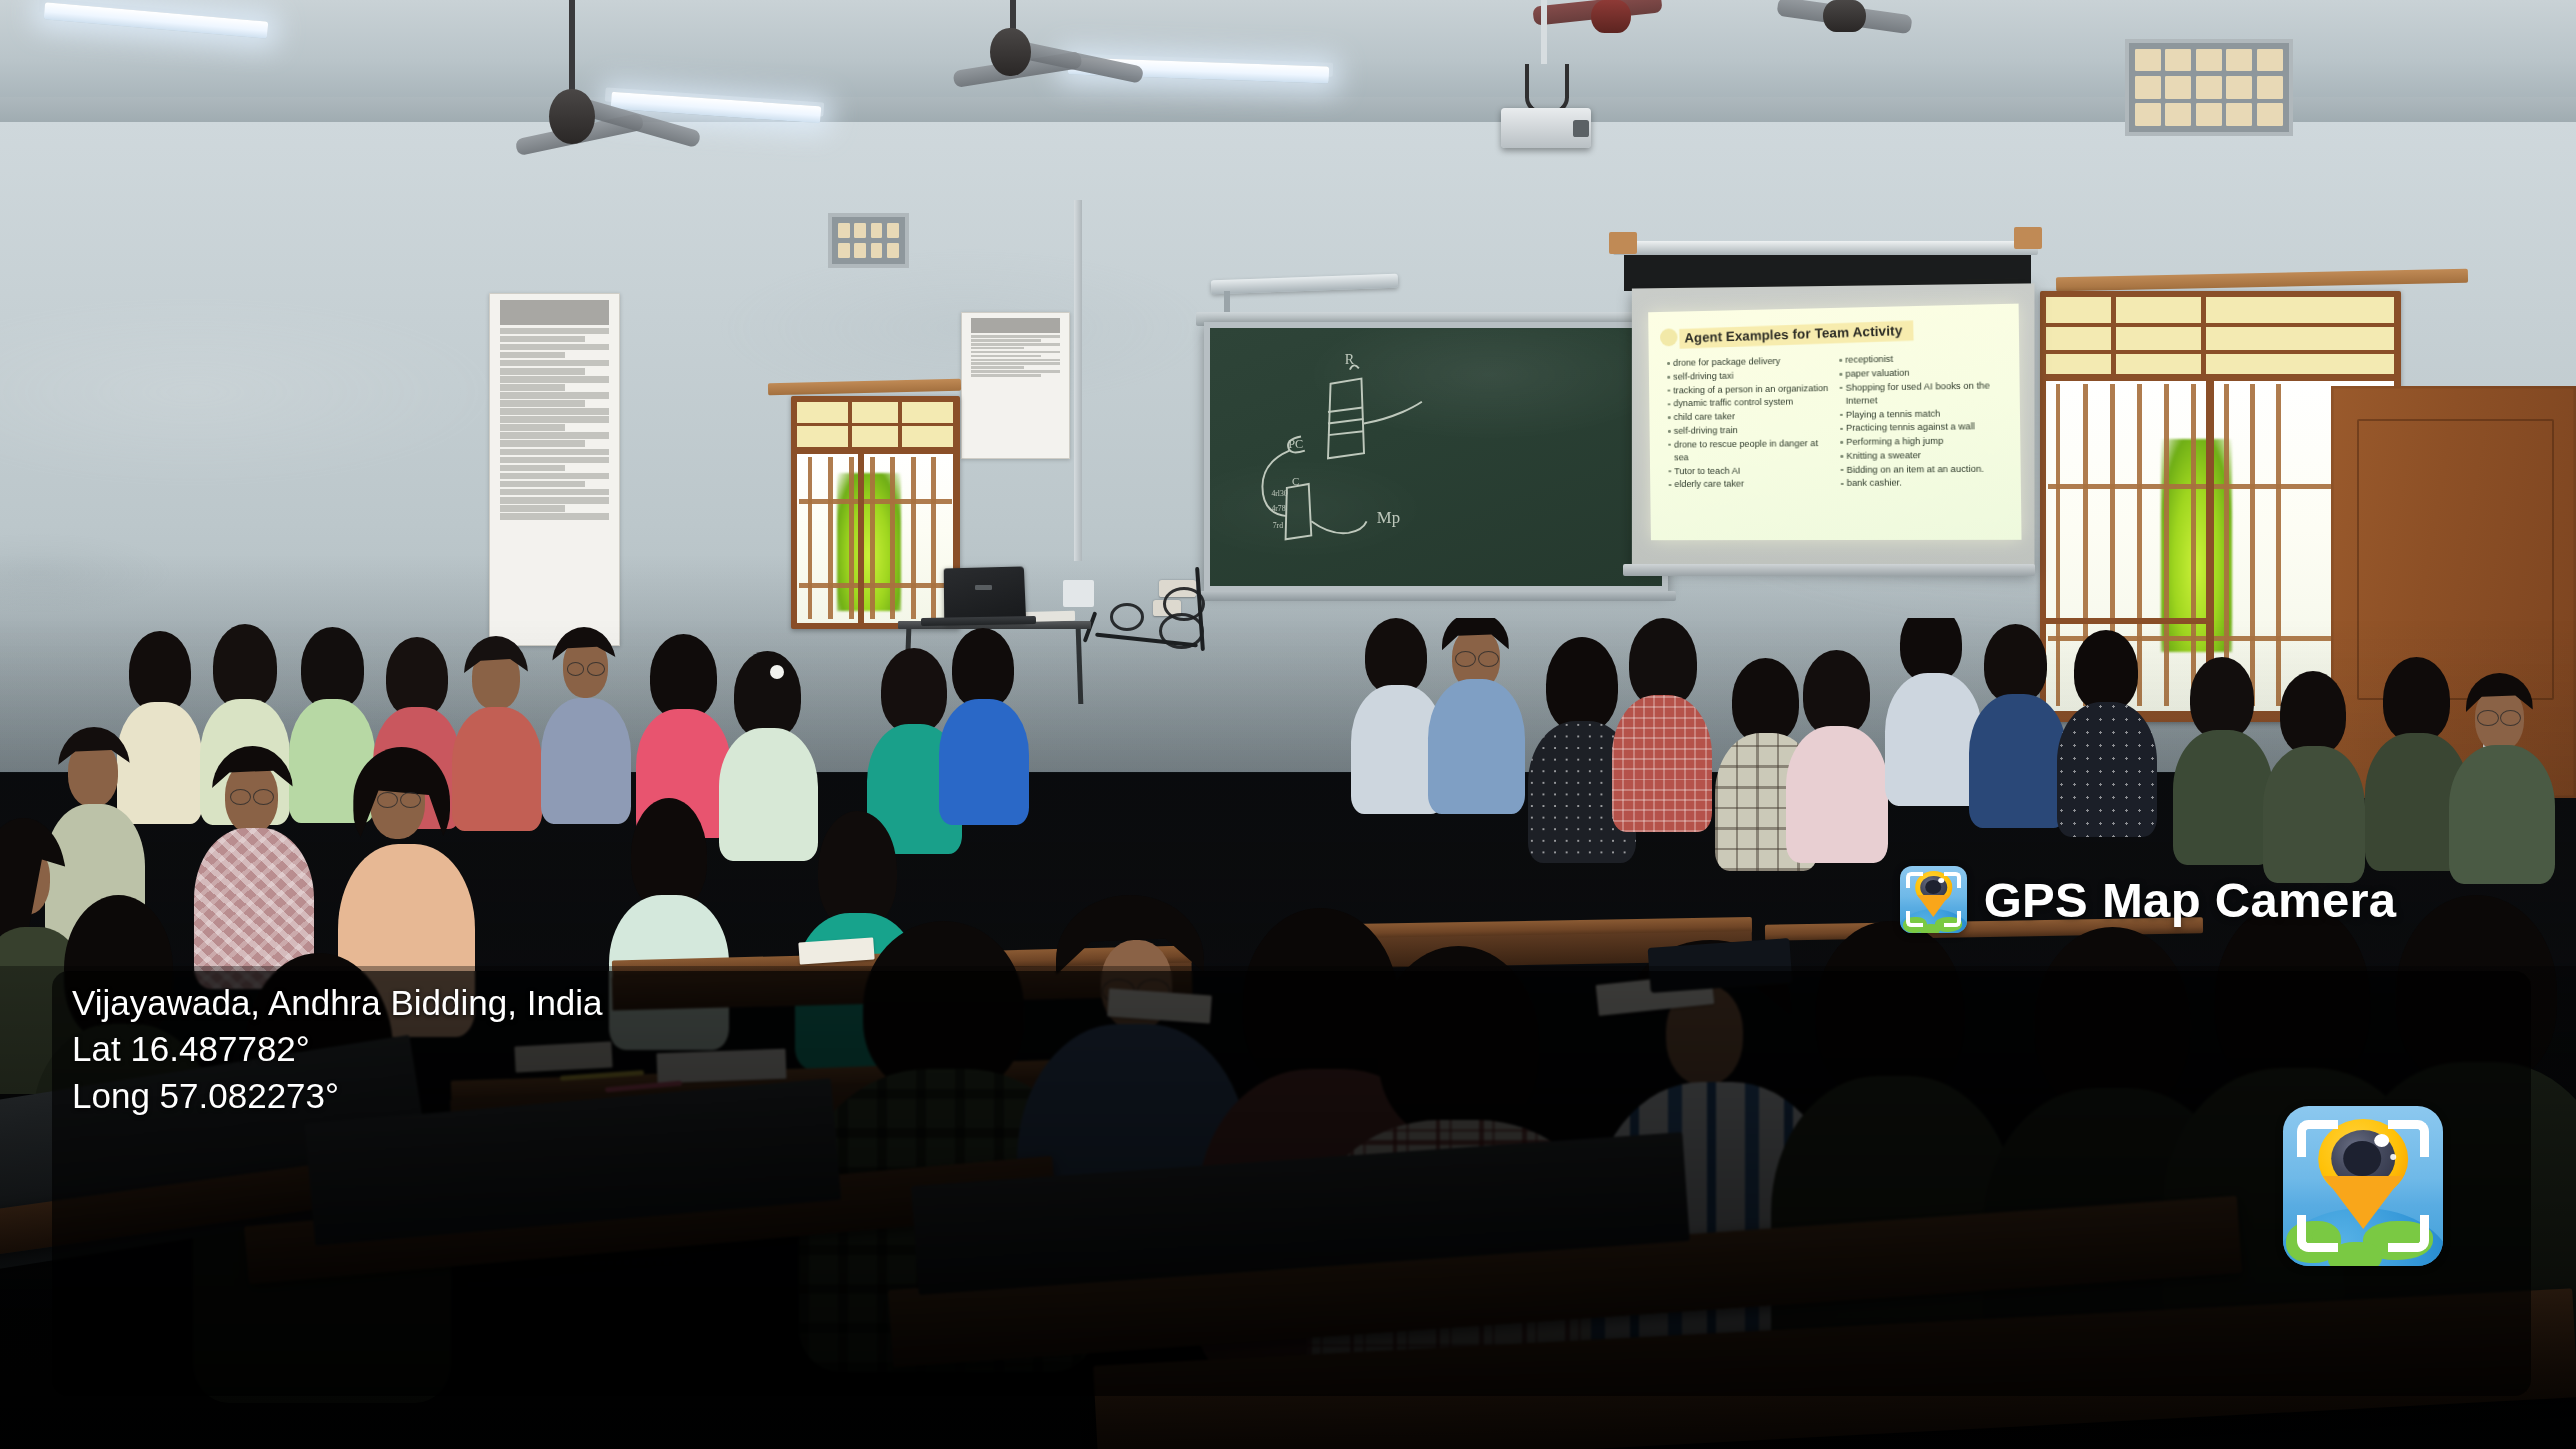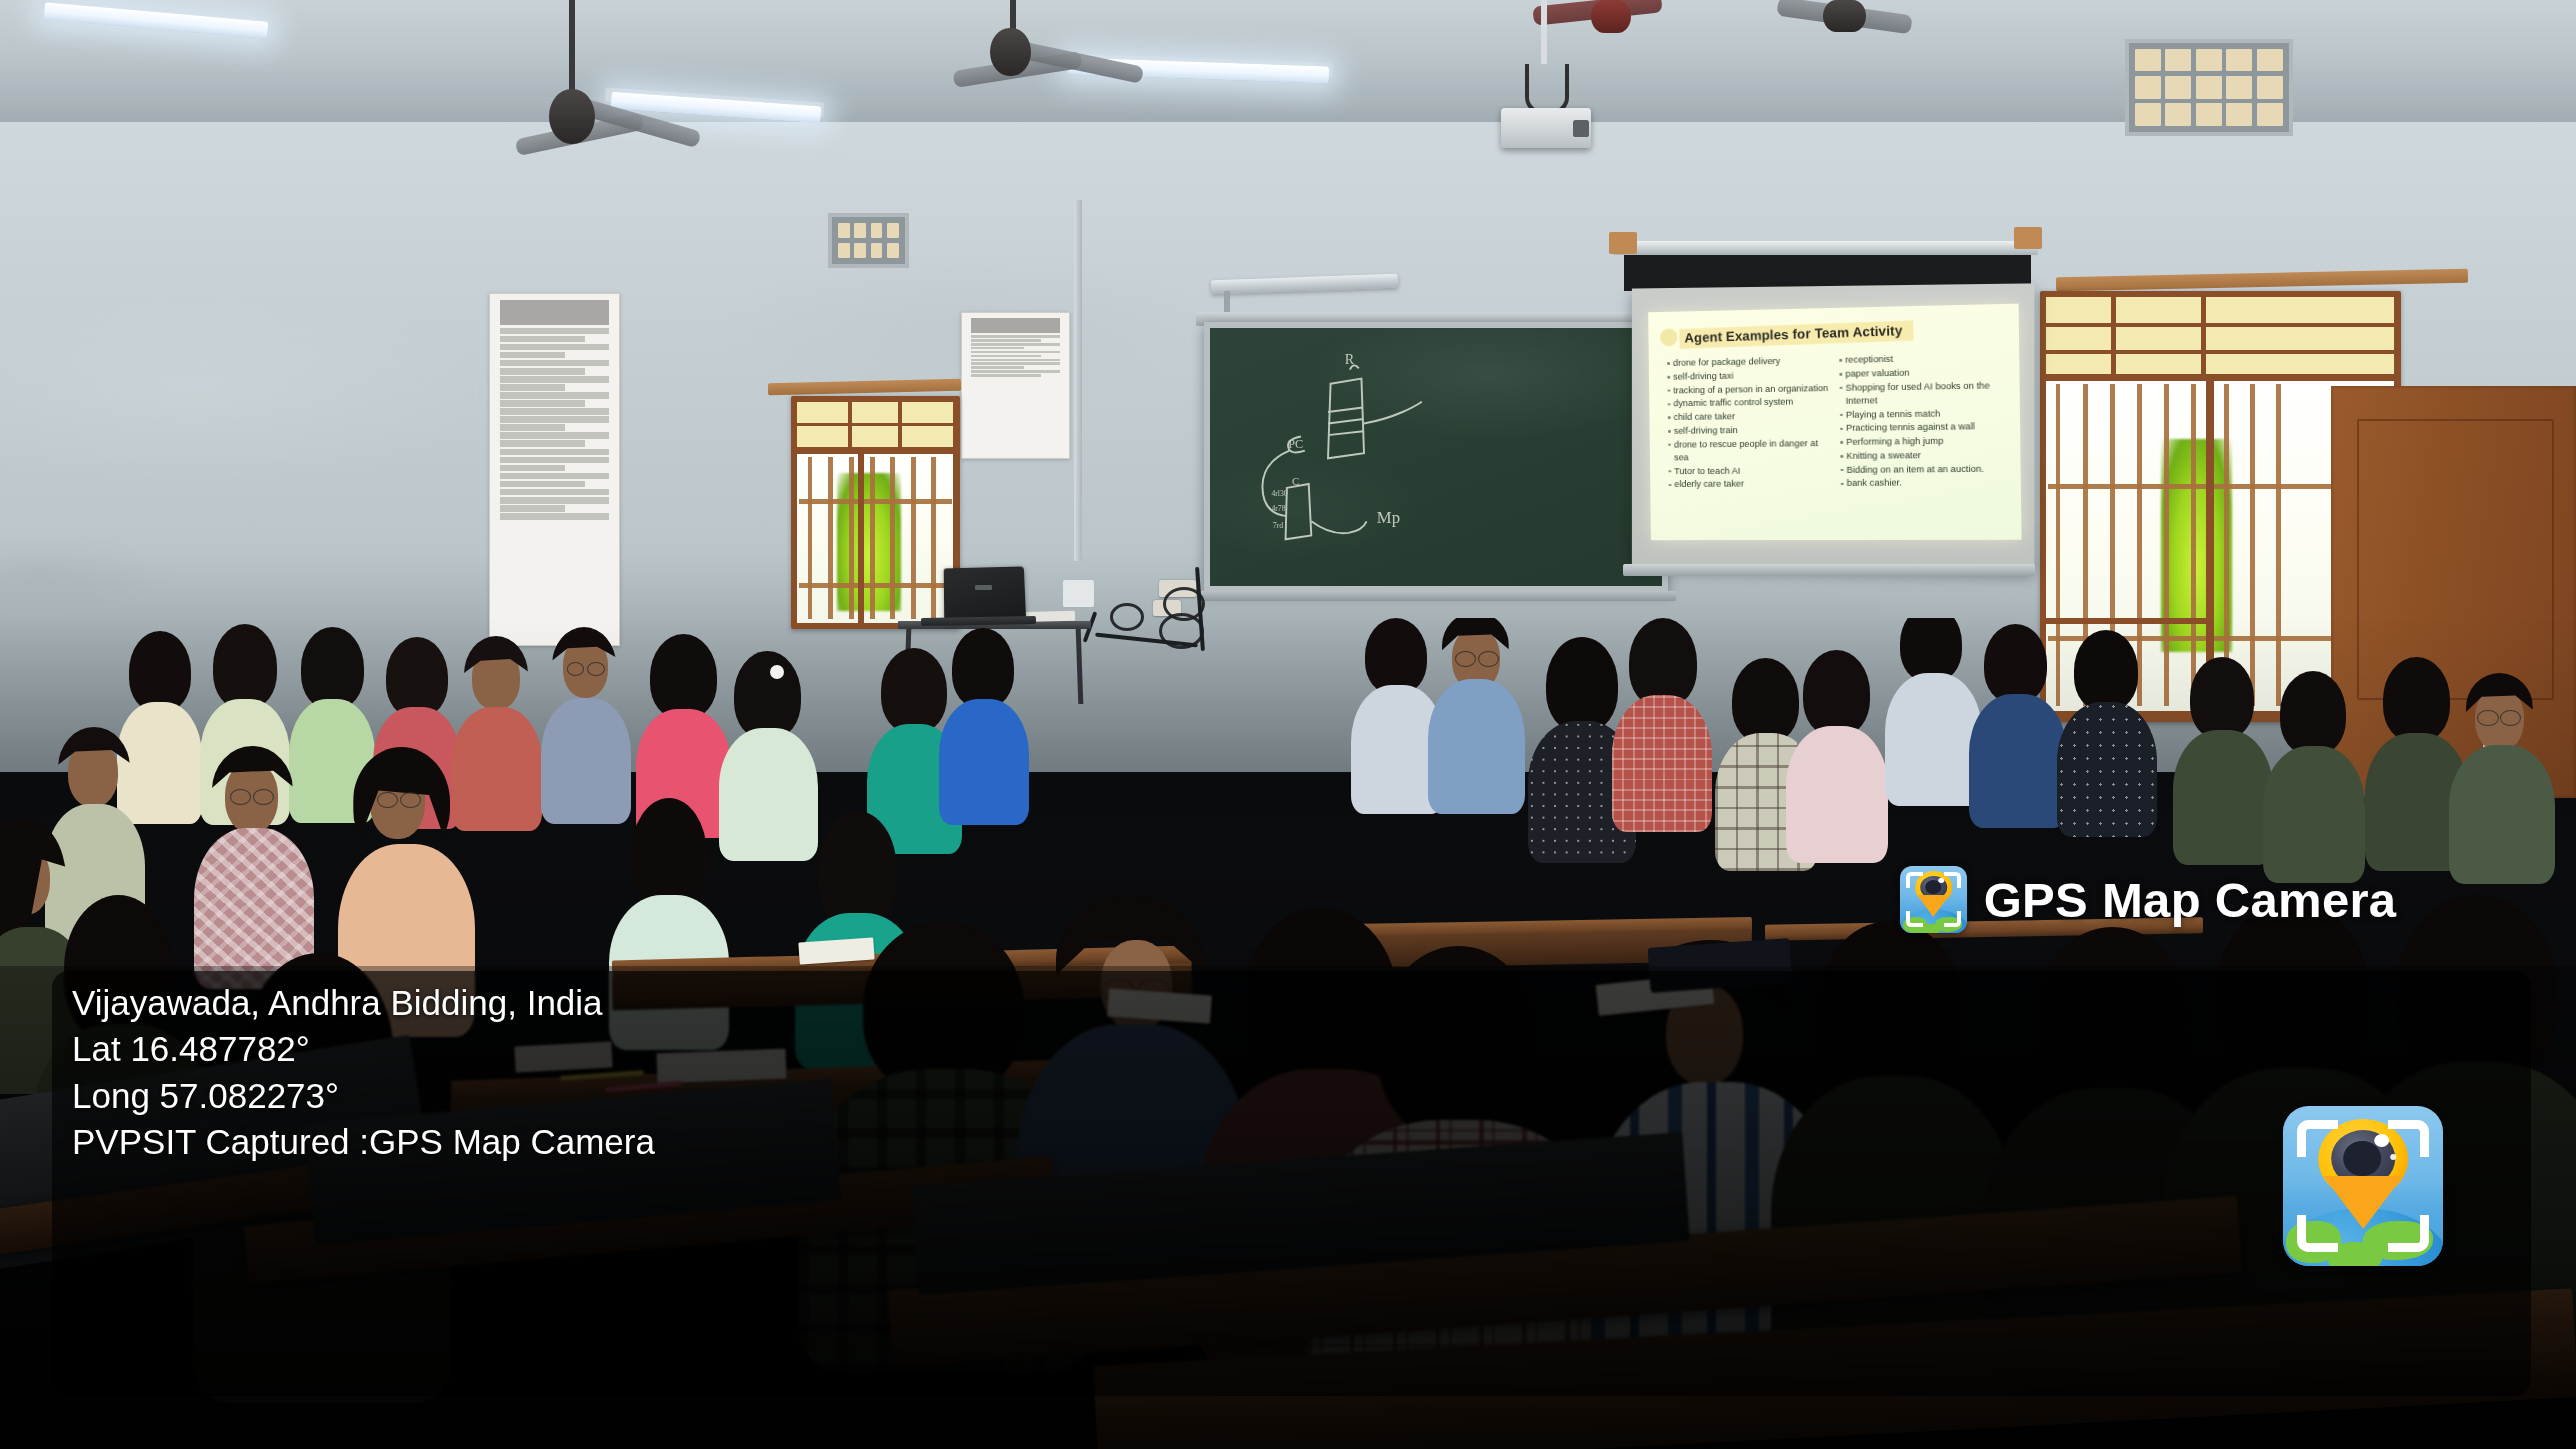--- a/index.html
+++ b/index.html
@@ -710,21 +710,20 @@
       <div class="gi-brk" style="right:9%;bottom:9%;width:20%;height:18%;border-width:0 4.5px 4.5px 0;border-radius:0 0 5.2px 0;"></div>
     </div>
     <div id="wm-text">GPS Map Camera</div>
   </div>
 
   <div id="panel"></div>
   <div id="panel-txt">
     <div class="ln">Vijayawada, Andhra Bidding, India</div>
     <div class="ln">Lat 16.487782°</div>
     <div class="ln">Long 57.082273°</div>
-    <div class="ln">PVPSIT Captured :GPS Map Camera</div>
   </div>
 
   <div id="biglogo">
     <div class="gpsicon" style="width:160px;height:160px;border-radius:16%;">
       <div class="gi-globe"></div>
       <div class="gi-land" style="left:2%;bottom:2%;width:34%;height:26%;"></div>
       <div class="gi-land" style="left:50%;bottom:4%;width:44%;height:24%;"></div>
       <div class="gi-land" style="left:28%;bottom:-5%;width:34%;height:20%;"></div>
       <div class="gi-land" style="left:18%;bottom:14%;width:16%;height:10%;opacity:.85;"></div>
       <div class="gi-pin" style="width:56%;height:64%;">

